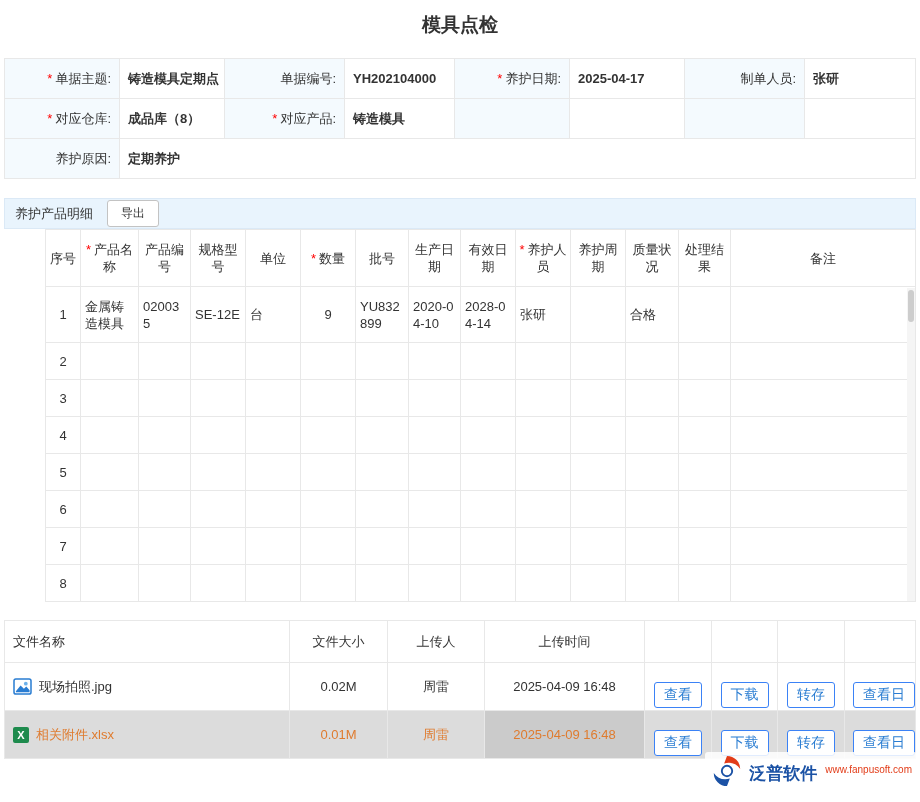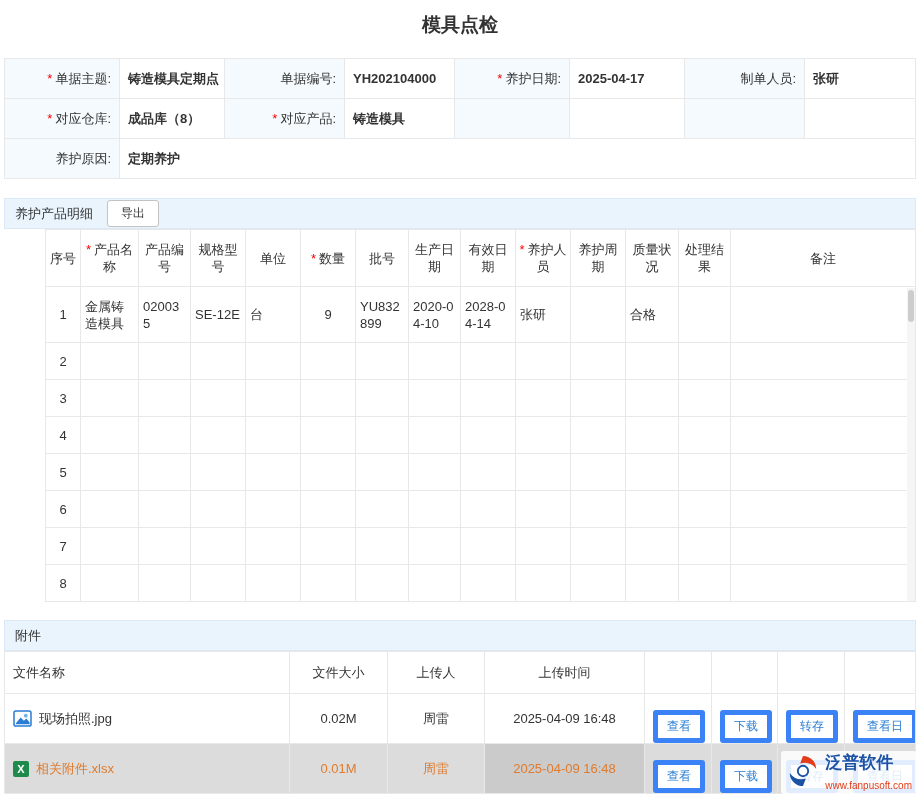--- a/index.html
+++ b/index.html
@@ -58,22 +58,22 @@
     position: absolute; left: 1px; top: 2px; width: 6px; height: 32px;
     background: #cdcdcd; border-radius: 3px;
   }
 
   
   .at th { height: 42px; padding: 0 8px; background: #fff; text-align: center; }
   .at td { height: 48px; padding: 0 8px; text-align: center; overflow: hidden; white-space: nowrap; }
   .at .left { text-align: left; }
   .btn {
     display: inline-block; background: #fff;
-    border: 5px solid #3b82f6; border-radius: 3px;
-    padding: 3px 9px; font-size: 12px; color: #2a7dd2;
+    border: 1px solid #3b82f6; border-radius: 3px;
+    padding: 3px 9px; font-size: 14px; color: #2a7dd2;
     cursor: pointer; white-space: nowrap; margin-top: 16px;
   }
   .at tr.alt td { background: #dcdcdc; color: #df7b2e; }
   .at tr.alt td.time { background: #cbcbcb; }
   .at tr.alt .btn { background: #fff; color: #2a7dd2; }
 
   .file-icon { display: inline-block; vertical-align: middle; margin-right: 7px; }
   .xls-icon {
     width: 16px; height: 16px; background: #1e8b4d; color: #fff;
     font-weight: bold; font-size: 11px; line-height: 16px; text-align: center;
@@ -81,21 +81,21 @@
   }
   .img-icon { width: 19px; height: 17px; }
   .file-name { vertical-align: middle; }
 
   
   .watermark {
     position: absolute; right: 3px; bottom: 8px; z-index: 9;
     display: flex; align-items: center; gap: 5px;
     background: rgba(255,255,255,0.85); padding: 2px 5px; border-radius: 3px;
   }
-  .wm-texts { display: flex; flex-direction: column; align-items: flex-start; gap: 8px; }
+  .wm-texts { display: flex; align-items: flex-start; gap: 8px; }
   .wm-name { color: #1b52a5; font-size: 17px; font-weight: bold; line-height: 19px; }
   .wm-url  { color: #e23c18; font-size: 10px; line-height: 12px; }
 </style>
 </head>
 <body>
 
 <div class="page-title">模具点检</div>
 
 <div class="section" id="basic-section">
   <table class="info-table">
@@ -308,23 +308,20 @@
           </tr>
     </tbody>
       </table>
     <div class="vscroll">
       <div class="vthumb"></div>
     </div>
   </div>
 </div>
 
 <div class="section" id="attach-section">
-  <div class="sec-bar">
-    <span>附件</span>
-  </div>
   <table class="at">
     <colgroup>
         <col style="width:285px">
         <col style="width:98px">
         <col style="width:97px">
         <col style="width:160px">
         <col style="width:67px">
         <col style="width:66px">
         <col style="width:67px">
         <col>

